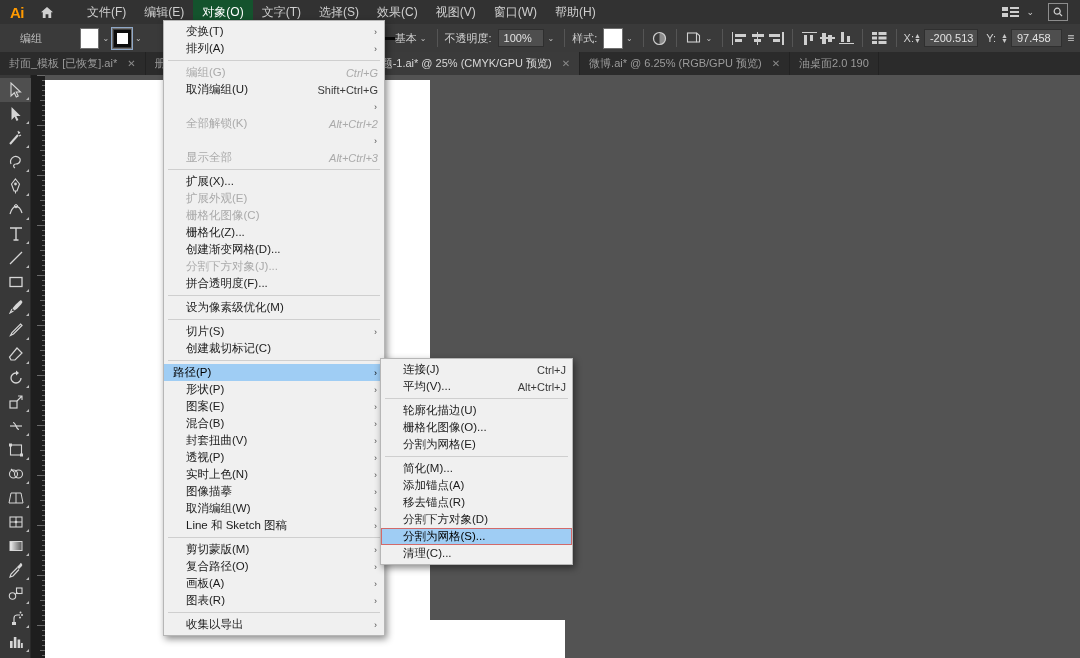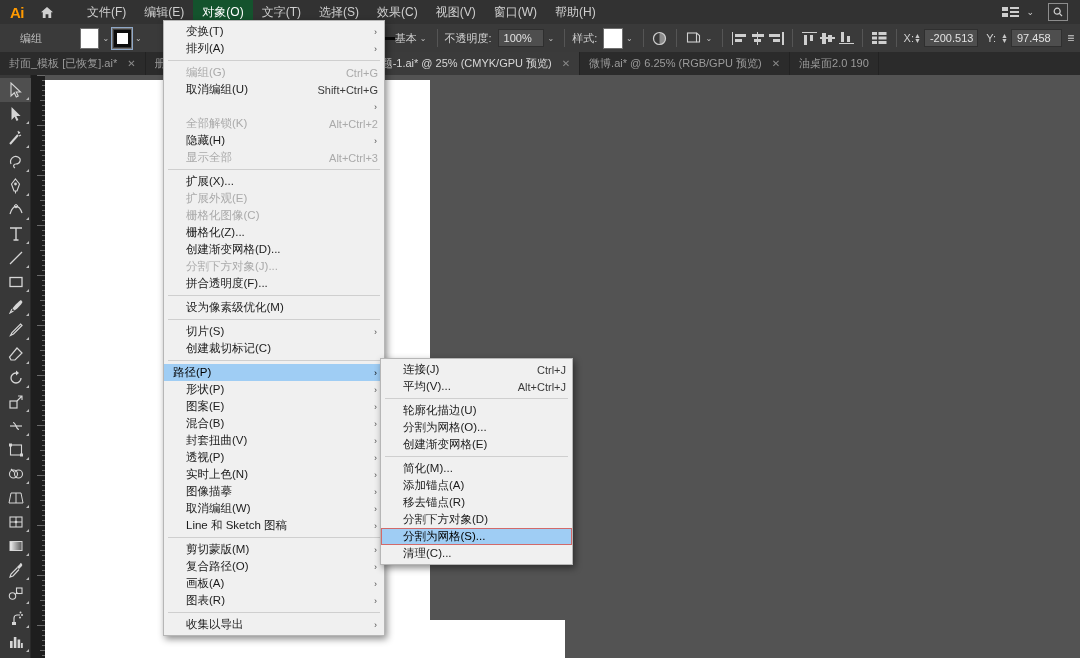--- a/index.html
+++ b/index.html
@@ -75,21 +75,21 @@
   .artboard2{position:absolute;left:385px;top:545px;width:135px;height:38px;background:#ffffff;}
 
   
   .dd{position:absolute;background:#f0f0f0;border:1px solid #b6b6b6;
       box-shadow:2px 3px 7px rgba(0,0,0,.45);color:#1b1b1b;font-size:11.5px;padding:2px 0;}
   .dd .row{display:flex;align-items:center;height:17px;padding:0 6px 0 22px;white-space:nowrap;position:relative;}
   .dd .row .lbl{flex:1;}
   .dd .row .acc{color:#3b3b3b;font-size:11px;padding-left:26px;}
   .dd .row .arw{position:absolute;right:7px;font-size:9px;color:#4a4a4a;}
   .dd .row.dim{color:#aaaaaa;}
-  .dd .row.dim .acc{color:#aaaaaa;}
+  .dd .row.dim .acc{color:#aaaaaa;font-style:italic;}
   .dd .row.hl{background:#9fcdf4;color:#000;padding-left:9px;}
   .dd .row.hl .arw{color:#000;}
   .dd .row.hl-box{background:#9fcdf4;color:#000;outline:1px solid #d26a6a;outline-offset:-1px;}
   .dd .sep{height:1px;background:#cfcfcf;margin:3px 4px;}
 
   #objectMenu{left:163px;top:20px;width:220px;}
   #pathMenu{left:380px;top:358px;width:191px;}
 </style>
 </head>
 <body>
@@ -596,21 +596,20 @@
         <span class="acc">Shift+Ctrl+G</span>
       </div>
       <div class="row">
         <span class="arw">›</span>
       </div>
       <div class="row dim">
         <span class="lbl">全部解锁(K)</span>
         <span class="acc">Alt+Ctrl+2</span>
       </div>
       <div class="row">
-        <span class="lbl">隐藏(H)</span>
         <span class="arw">›</span>
       </div>
       <div class="row dim">
         <span class="lbl">显示全部</span>
         <span class="acc">Alt+Ctrl+3</span>
       </div>
       <div class="sep"></div>
       <div class="row">
         <span class="lbl">扩展(X)...</span>
       </div>
@@ -716,24 +715,24 @@
       </div>
       <div class="row">
         <span class="lbl">平均(V)...</span>
         <span class="acc">Alt+Ctrl+J</span>
       </div>
       <div class="sep"></div>
       <div class="row">
         <span class="lbl">轮廓化描边(U)</span>
       </div>
       <div class="row">
-        <span class="lbl">分割为网格(O)...</span>
-      </div>
-      <div class="row">
-        <span class="lbl">创建渐变网格(E)</span>
+        <span class="lbl">栅格化图像(O)...</span>
+      </div>
+      <div class="row">
+        <span class="lbl">分割为网格(E)</span>
       </div>
       <div class="sep"></div>
       <div class="row">
         <span class="lbl">简化(M)...</span>
       </div>
       <div class="row">
         <span class="lbl">添加锚点(A)</span>
       </div>
       <div class="row">
         <span class="lbl">移去锚点(R)</span>

